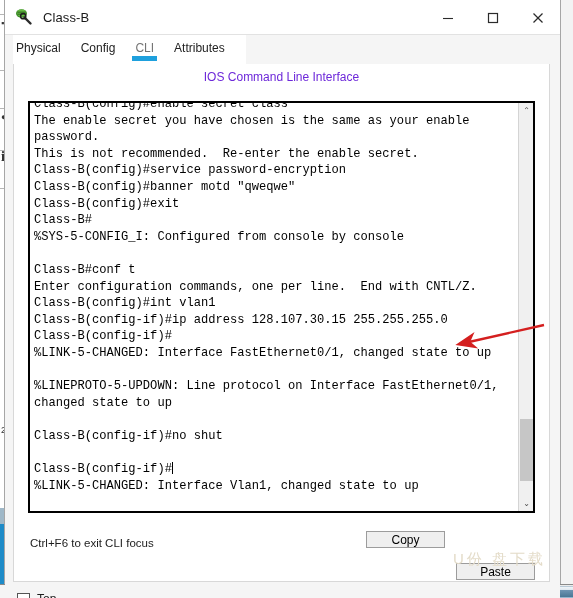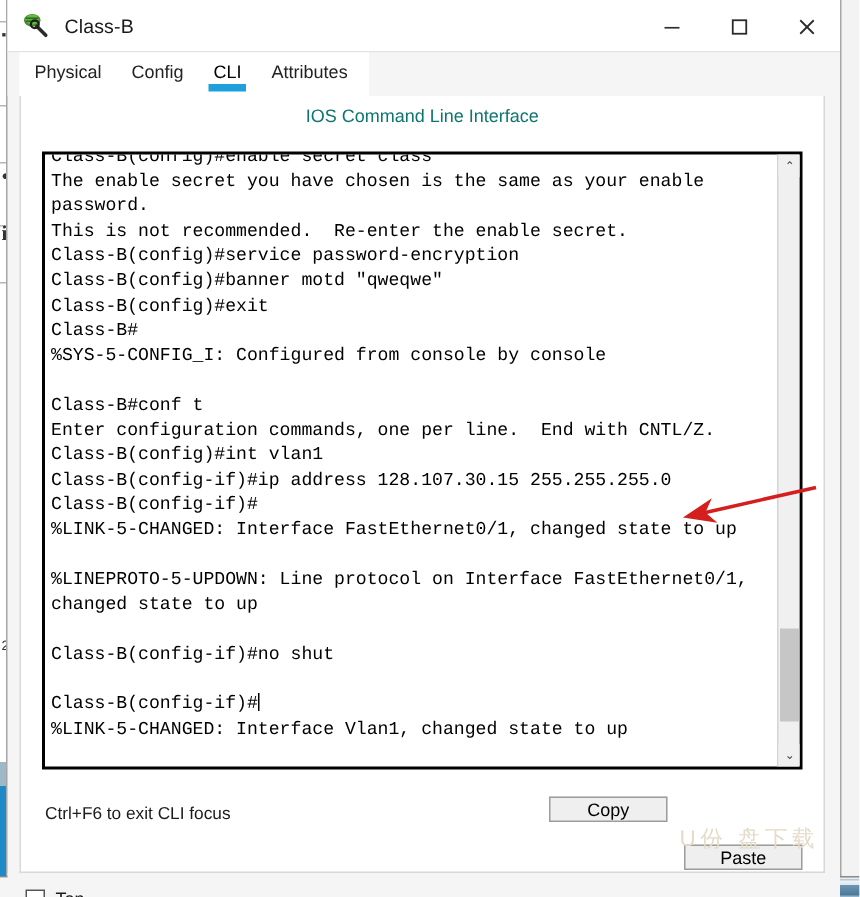--- a/index.html
+++ b/index.html
@@ -157,40 +157,40 @@
   }
 
   
   #tabstrip {
     height: 29px;
     min-height: 29px;
     background: #f5f5f5;
     position: relative;
     display: flex;
     align-items: flex-start;
-    padding-left: 8px;
+    padding-left: 1px;
     box-sizing: border-box;
   }
   #tabstrip::before {
     content: "";
     position: absolute;
     left: 8px; top: 0;
     width: 233px; height: 29px;
     background: #ffffff;
   }
   .tab {
     position: relative;
     z-index: 2;
     padding: 6px 10px 0 10px;
     font-size: 12px;
     color: #222;
     height: 29px;
     box-sizing: border-box;
   }
-  .tab.active { color: #000000; }
+  .tab.active { color: #737373; }
   .tab.active::after {
     content: "";
     position: absolute;
     left: 7px;
     bottom: 3px;
     width: calc(100% - 14px);
     height: 5px;
     background: #1ea0dd;
   }
 
@@ -202,21 +202,21 @@
     border: 1px solid #d8d8d8;
     border-top: none;
     box-sizing: border-box;
     display: flex;
     flex-direction: column;
     position: relative;
   }
   #cli-heading {
     text-align: center;
     font-size: 12px;
-    color: #0f766e;
+    color: #6d28d9;
     padding-top: 6px;
     padding-bottom: 5px;
   }
 
   
   #terminal-wrap {
     margin: 12px 14px;
     height: 412px;
     border: 2px solid #000000;
     box-sizing: border-box;

